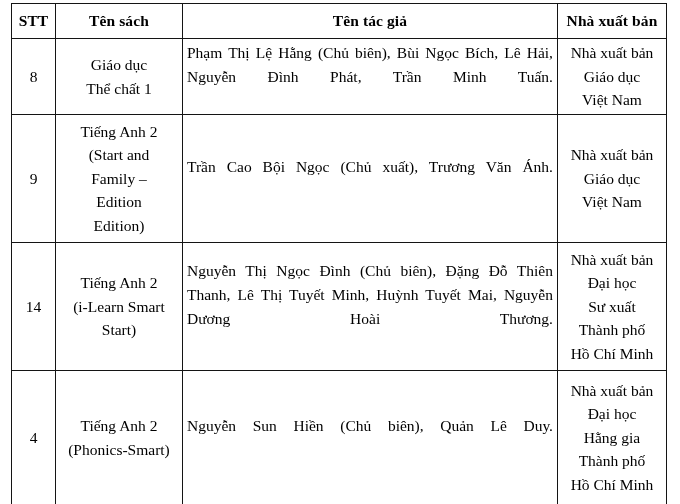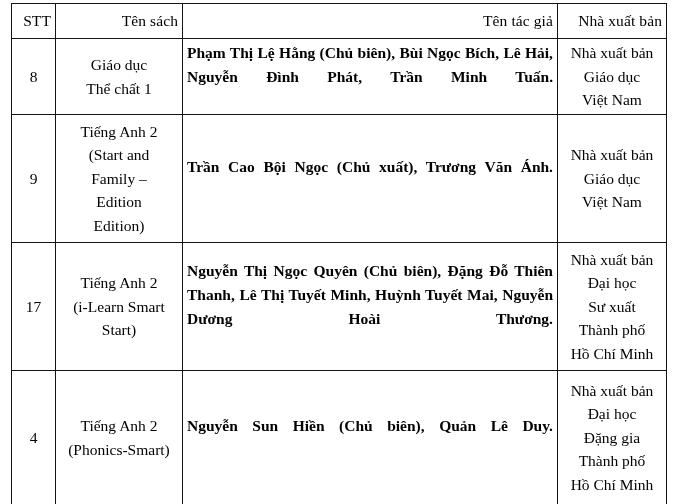--- a/index.html
+++ b/index.html
@@ -36,40 +36,39 @@
     font-size: 15.5px;
     line-height: 1.52;
   }
   
   col.c-stt    { width: 44px; }
   col.c-title  { width: 127px; }
   col.c-author { width: 375px; }
   col.c-pub    { width: 109px; }
 
   thead th {
-    font-weight: normal;
-    text-align: right;
+    font-weight: bold;
+    text-align: center;
     height: 30px;
     font-size: 15.5px;
     letter-spacing: 0.1px;
   }
   td.stt-cell {
     text-align: center;
   }
   td.title-cell {
     text-align: center;
   }
   td.author-cell {
     text-align: justify;
     text-justify: inter-word;
     vertical-align: middle;
     padding-left: 7px;
     padding-right: 7px;
     line-height: 1.55;
-    font-weight: bold;
   }
   td.pub-cell {
     text-align: center;
     line-height: 1.56;
   }
   .cell-line { display: block; white-space: nowrap; }
   .author-text { display: block; }
   
   td.author-cell .author-text::after {
     content: "";
@@ -131,28 +130,28 @@
           <span class="author-text">Trần Cao Bội Ngọc (Chủ xuất), Trương Văn Ánh.</span>
         </td>
         <td class="pub-cell">
           <span class="cell-line">Nhà xuất bản</span>
           <span class="cell-line">Giáo dục</span>
           <span class="cell-line">Việt Nam</span>
         </td>
       </tr>
 
       <tr class="row-h3">
-        <td class="stt-cell">17</td>
+        <td class="stt-cell">14</td>
         <td class="title-cell">
           <span class="cell-line">Tiếng Anh 2</span>
           <span class="cell-line">(i-Learn Smart</span>
           <span class="cell-line">Start)</span>
         </td>
         <td class="author-cell">
-          <span class="author-text">Nguyễn Thị Ngọc Quyên (Chủ biên), Đặng Đỗ Thiên Thanh, Lê Thị Tuyết Minh, Huỳnh Tuyết Mai, Nguyễn Dương Hoài Thương.</span>
+          <span class="author-text">Nguyễn Thị Ngọc Đình (Chủ biên), Đặng Đỗ Thiên Thanh, Lê Thị Tuyết Minh, Huỳnh Tuyết Mai, Nguyễn Dương Hoài Thương.</span>
         </td>
         <td class="pub-cell">
           <span class="cell-line">Nhà xuất bản</span>
           <span class="cell-line">Đại học</span>
           <span class="cell-line">Sư xuất</span>
           <span class="cell-line">Thành phố</span>
           <span class="cell-line">Hồ Chí Minh</span>
         </td>
       </tr>
 
@@ -161,21 +160,21 @@
         <td class="title-cell">
           <span class="cell-line">Tiếng Anh 2</span>
           <span class="cell-line">(Phonics-Smart)</span>
         </td>
         <td class="author-cell">
           <span class="author-text">Nguyễn Sun Hiền (Chủ biên), Quản Lê Duy.</span>
         </td>
         <td class="pub-cell">
           <span class="cell-line">Nhà xuất bản</span>
           <span class="cell-line">Đại học</span>
-          <span class="cell-line">Đặng gia</span>
+          <span class="cell-line">Hằng gia</span>
           <span class="cell-line">Thành phố</span>
           <span class="cell-line">Hồ Chí Minh</span>
         </td>
       </tr>
 
     </tbody>
   </table>
 </div>
 
 </body></html>

